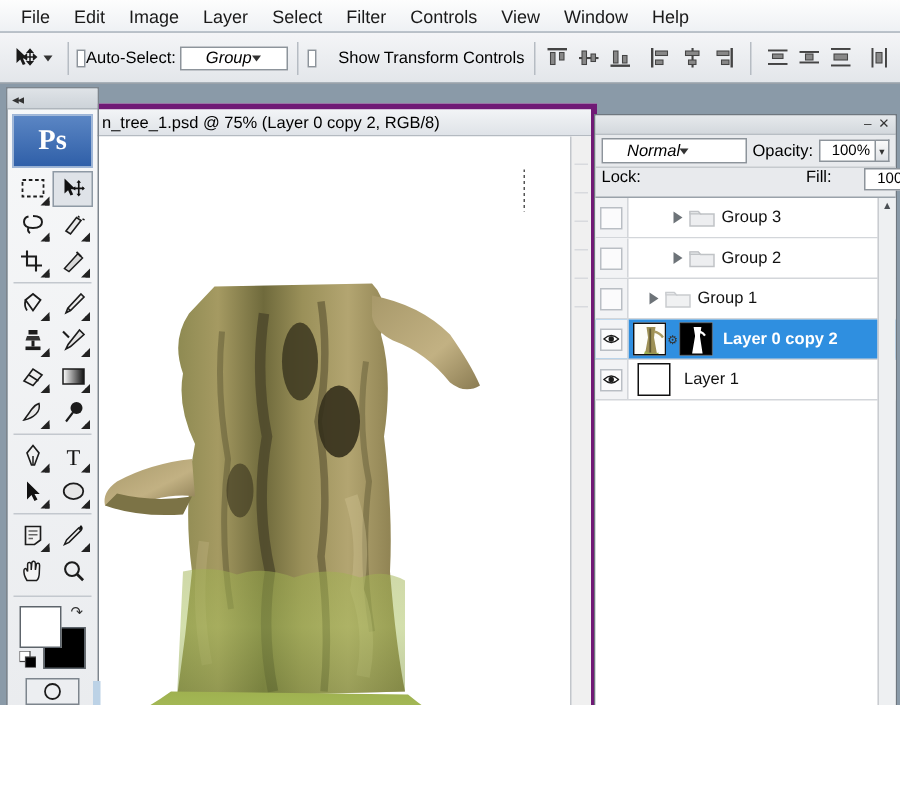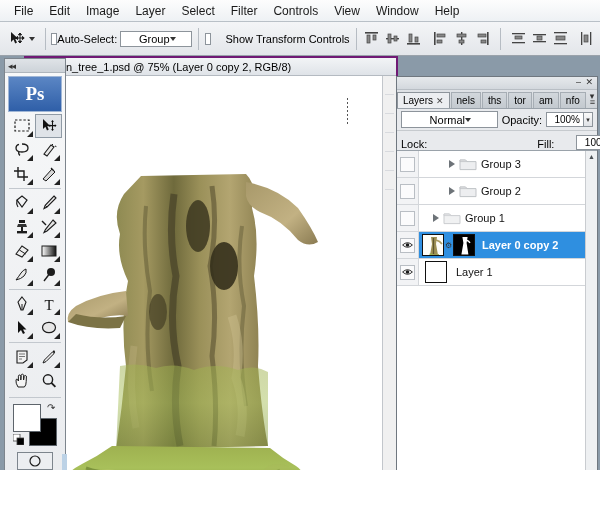--- a/index.html
+++ b/index.html
@@ -23,32 +23,32 @@
     background:linear-gradient(#f4f5f7,#e3e6ea);
     border-bottom:1px solid #9aa2aa;
     display:flex;align-items:center;box-sizing:border-box;padding:0 4px;
   }
   .vsep{width:1px;height:22px;background:#b6bcc3;margin:0 6px;}
   .tool-current{display:flex;align-items:center;gap:3px;padding:0 4px;}
   .chk{width:10px;height:10px;border:1px solid #8d949b;background:#fff;display:inline-block;}
   .lbl{font-size:11px;white-space:nowrap;}
   .combo{
     height:16px;min-width:72px;border:1px solid #8d949b;background:#fff;
-    display:flex;align-items:center;justify-content:center;
-    padding:0 2px 0 4px;font-size:11px;box-sizing:border-box;
+    display:flex;align-items:center;justify-content:flex-start;
+    padding:0 2px 0 16px;font-size:11px;box-sizing:border-box;font-style:italic;
   }
   .caret{width:0;height:0;border-left:3px solid transparent;border-right:3px solid transparent;border-top:4px solid #333;}
   .alignicons{display:flex;align-items:center;gap:2px;}
   .aicon{width:17px;height:17px;border:1px solid transparent;display:block;}
   
   #workspace{position:absolute;left:0;top:56px;width:600px;height:474px;background:#8a9aa8;}
   
   #docwin{
-    position:absolute;left:24px;top:0px;width:374px;height:456px;
-    background:#fff;border:2px solid #701a75;box-sizing:border-box;
+    position:absolute;left:24px;top:13px;width:374px;height:456px;
+    background:#fff;border:4px solid #701a75;box-sizing:border-box;
   }
   #doctitle{
     height:18px;background:linear-gradient(#f2f4f6,#dfe3e8);
     border-bottom:1px solid #b4bac1;font-size:11px;
     display:flex;align-items:center;padding-left:40px;box-sizing:border-box;
     white-space:nowrap;overflow:hidden;
   }
   #canvasarea{position:absolute;left:0;top:18px;right:0;bottom:0;background:#fff;overflow:hidden;}
   
   #tree{position:absolute;left:20px;top:40px;width:300px;height:400px;}
@@ -130,21 +130,21 @@
     border-bottom:1px solid #c6cace;background:#e8eaed;box-sizing:border-box;
   }
   #blendrow .combo{width:98px;height:17px;}
   .numbox{
     height:15px;width:38px;border:1px solid #8d949b;background:#fff;font-size:10px;
     display:flex;align-items:center;justify-content:flex-end;padding-right:3px;box-sizing:border-box;
   }
   .spin{width:9px;height:15px;border:1px solid #8d949b;border-left:none;background:linear-gradient(#fafafa,#dfe2e6);
     display:flex;align-items:center;justify-content:center;font-size:7px;color:#333;box-sizing:border-box;}
   #lockrow{
-    height:20px;display:flex;align-items:flex-end;padding:0 4px;gap:22px;
+    height:20px;display:flex;align-items:flex-start;padding:0 4px;gap:22px;
     border-bottom:1px solid #9aa2aa;background:#e8eaed;box-sizing:border-box;
   }
   #layerlist{flex:1;background:#fff;overflow:hidden;position:relative;border-bottom:1px solid #9aa2aa;}
   .lrow{
     height:27px;display:flex;align-items:center;border-bottom:1px solid #d3d6da;
     background:#fff;box-sizing:border-box;position:relative;
   }
   .lrow.selected{background:#2f8fe0;}
   .lrow.selected .lname{color:#fff;font-weight:bold;}
   .eye{
@@ -556,31 +556,20 @@
       </div>
     </div>
   </div>
 
   <div id="layerspanel">
     <div id="lp-titlebar">
       <span class="win-min">–</span>
       <span class="win-close">✕</span>
     </div>
 
-    <div id="lp-tabs">
-      <div class="ltab active">
-        <span>Layers</span><span class="x">✕</span>
-      </div>
-      <div class="ltab"><span>nels</span></div>
-      <div class="ltab"><span>ths</span></div>
-      <div class="ltab"><span>tor</span></div>
-      <div class="ltab"><span>am</span></div>
-      <div class="ltab"><span>nfo</span></div>
-      <div id="lp-menu">▾<br>≡</div>
-    </div>
 
     <div id="blendrow">
       <div class="combo">
         <span>Normal</span>
         <span class="caret"></span>
       </div>
       <span class="lbl">Opacity:</span>
       <div style="display:flex;">
         <div class="numbox">100%</div>
         <div class="spin">▾</div>

